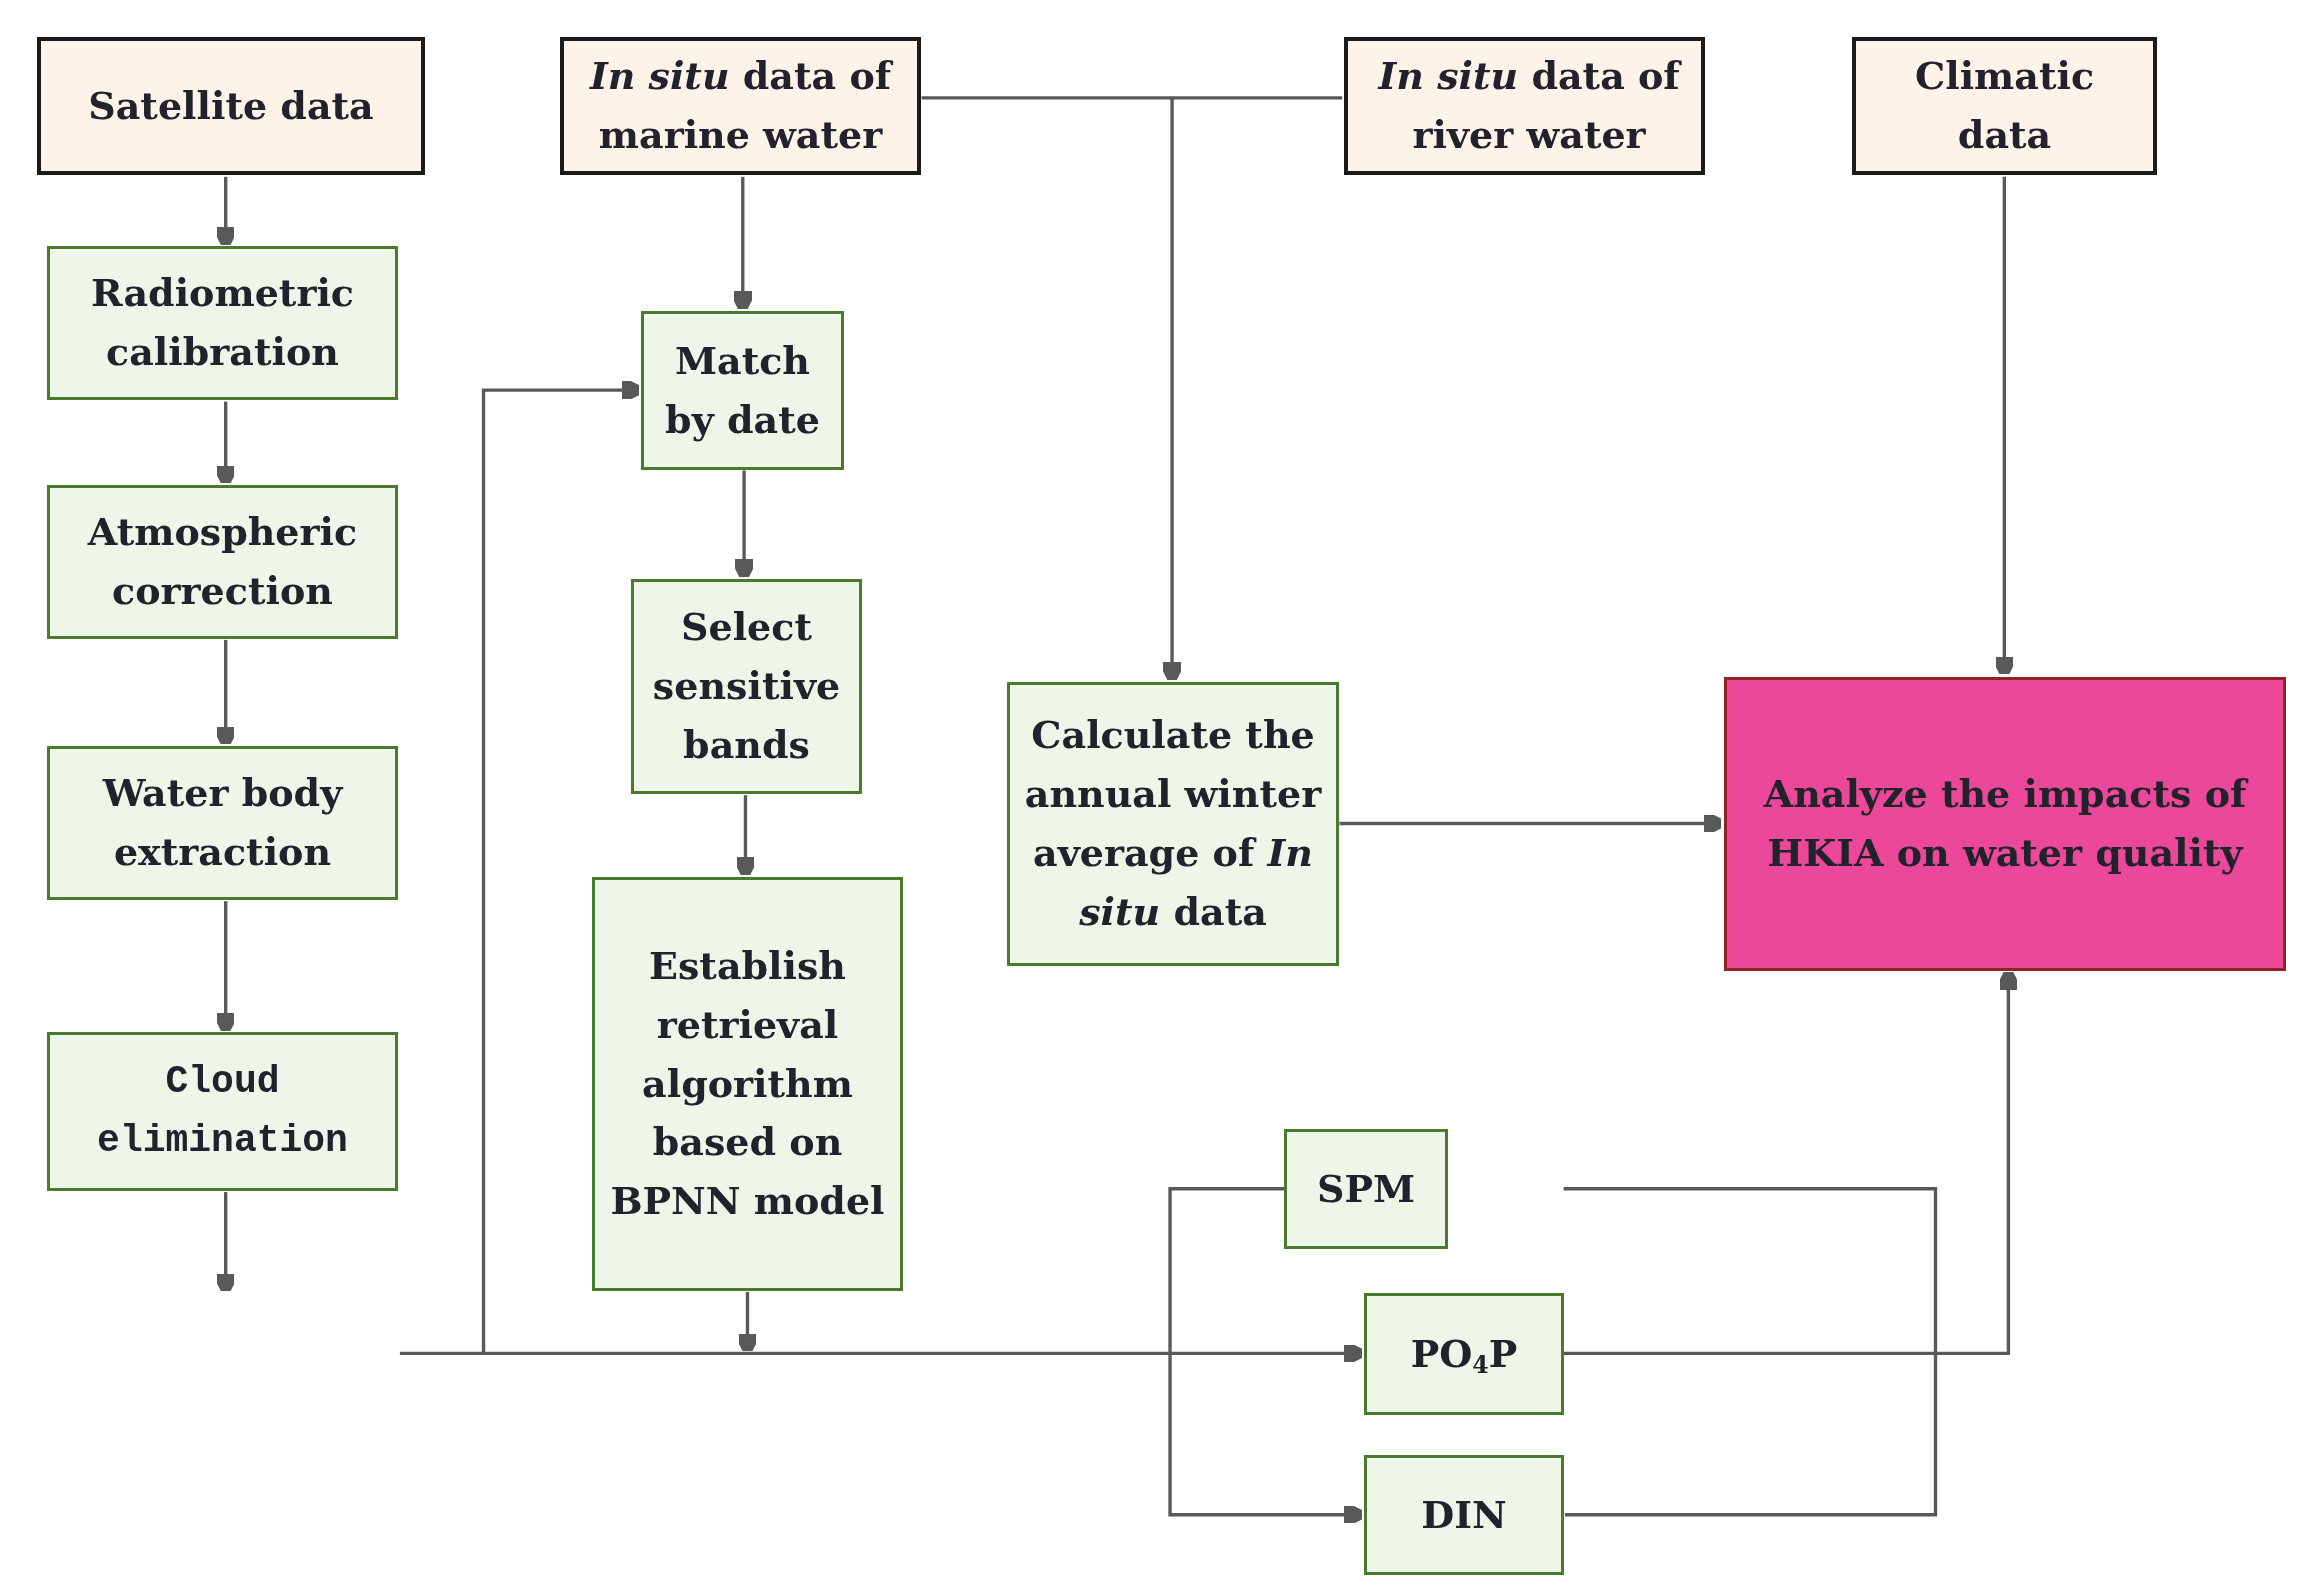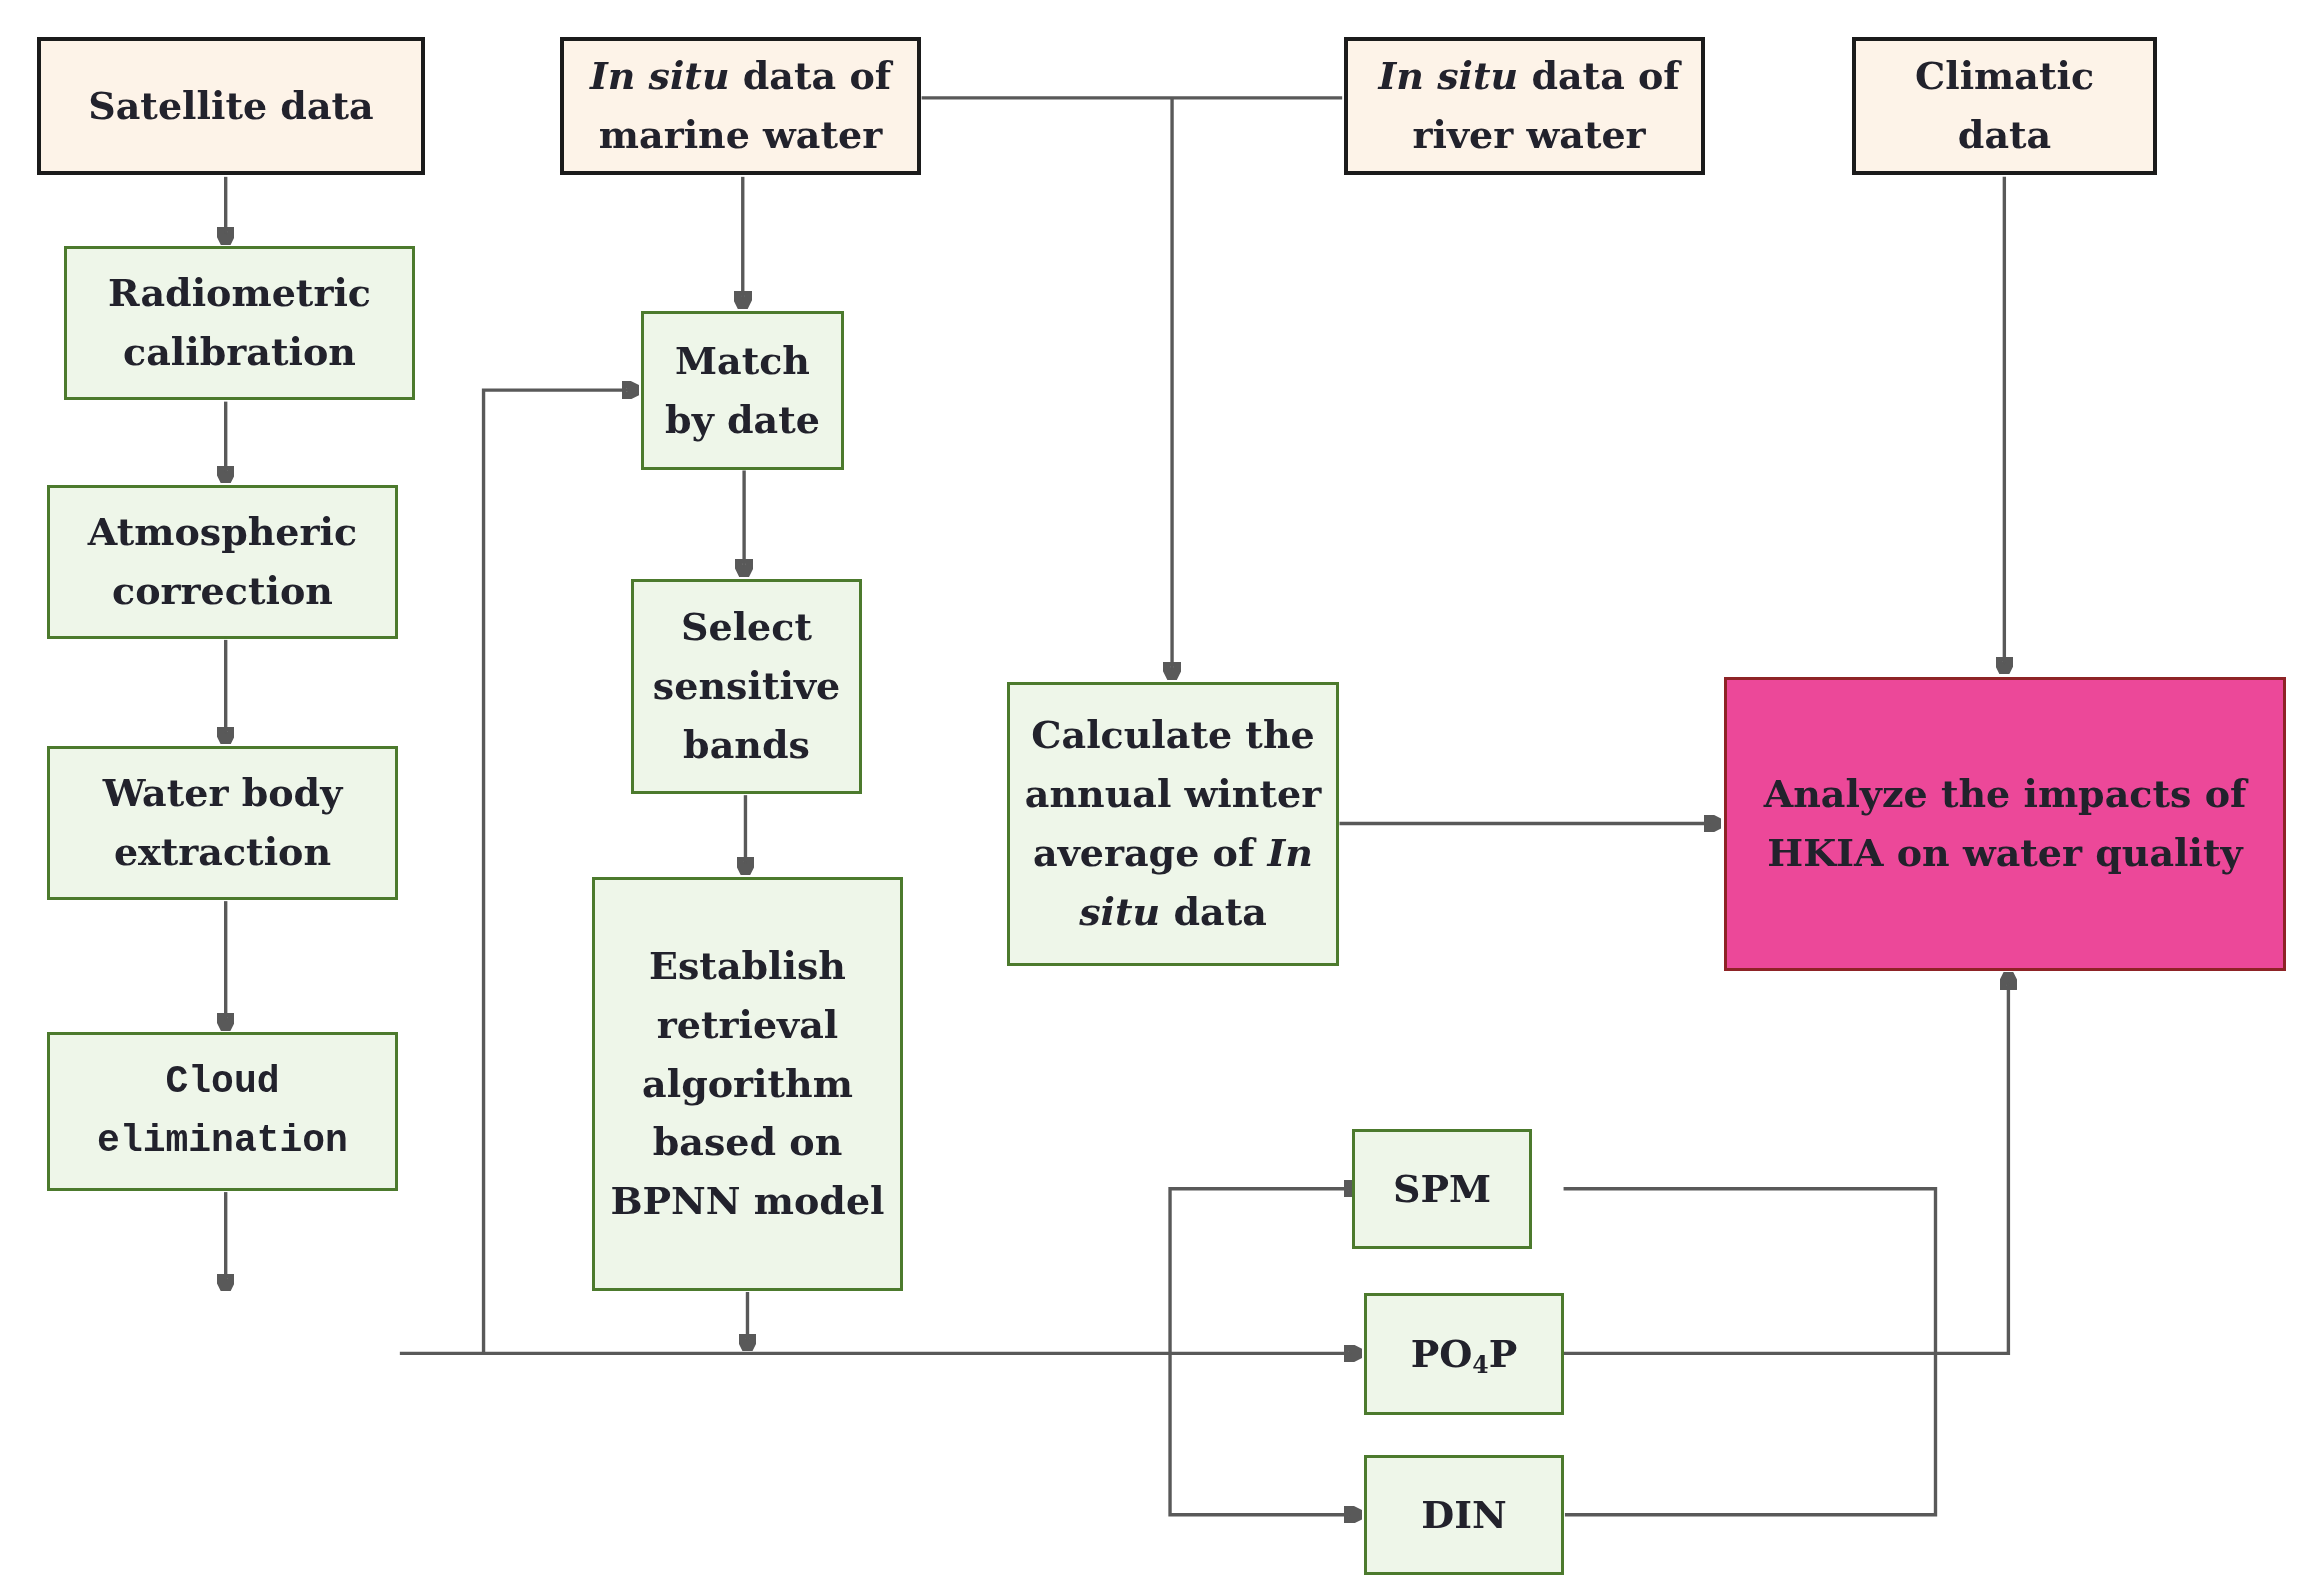--- a/index.html
+++ b/index.html
@@ -109,21 +109,21 @@
   </div>
 
   <div class="node cream" style="left:1344px; top:37px; width:361px; height:138px;padding-left:20px;">
     <span><i>In situ</i><span> data of river water</span></span>
   </div>
 
   <div class="node cream" style="left:1852px; top:37px; width:305px; height:138px;">
     <span>Climatic data</span>
   </div>
 
-  <div class="node green" style="left:64px; top:246px; width:351px; height:154px;">
+  <div class="node green" style="left:47px; top:246px; width:351px; height:154px;">
     <span>Radiometric calibration</span>
   </div>
 
   <div class="node green" style="left:47px; top:485px; width:351px; height:154px;">
     <span>Atmospheric correction</span>
   </div>
 
   <div class="node green" style="left:47px; top:746px; width:351px; height:154px;">
     <span>Water body extraction</span>
   </div>
@@ -146,21 +146,21 @@
   </div>
 
   <div class="node green" style="left:1007px; top:682px; width:332px; height:284px;">
     <span><span>Calculate the annual winter average of </span><i>In situ</i><span> data</span></span>
   </div>
 
   <div class="node pink" style="left:1724px; top:677px; width:562px; height:294px;">
     <span>Analyze the impacts of HKIA on water quality</span>
   </div>
 
-  <div class="node green" style="left:1352px; top:1129px; width:180px; height:120px;">
+  <div class="node green" style="left:1284px; top:1129px; width:164px; height:120px;">
     <span>SPM</span>
   </div>
 
   <div class="node green" style="left:1364px; top:1293px; width:200px; height:122px;">
     <span><span>PO</span><sub>4</sub><span>P</span></span>
   </div>
 
   <div class="node green" style="left:1364px; top:1455px; width:200px; height:120px;">
     <span>DIN</span>
   </div>

